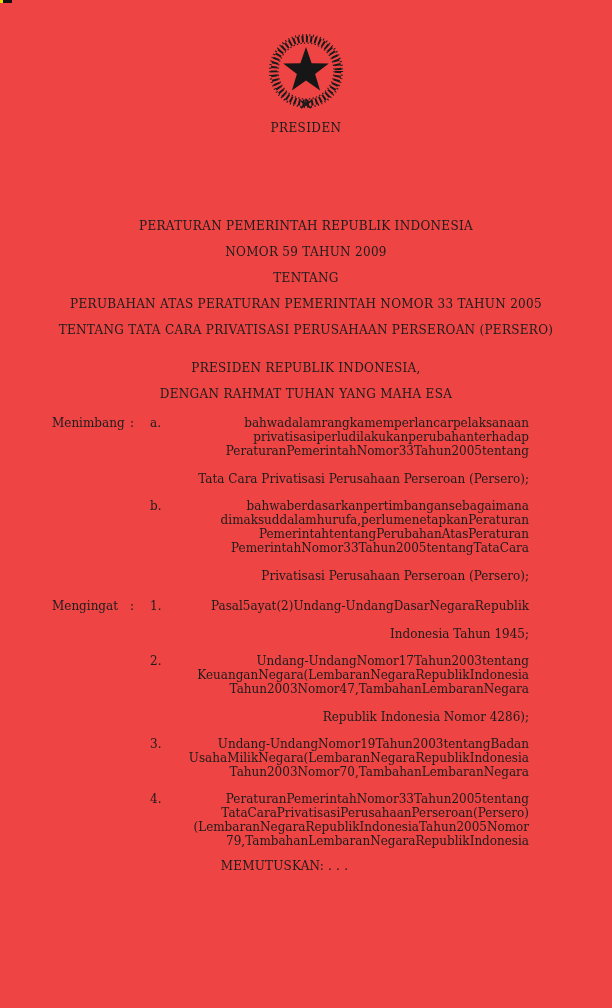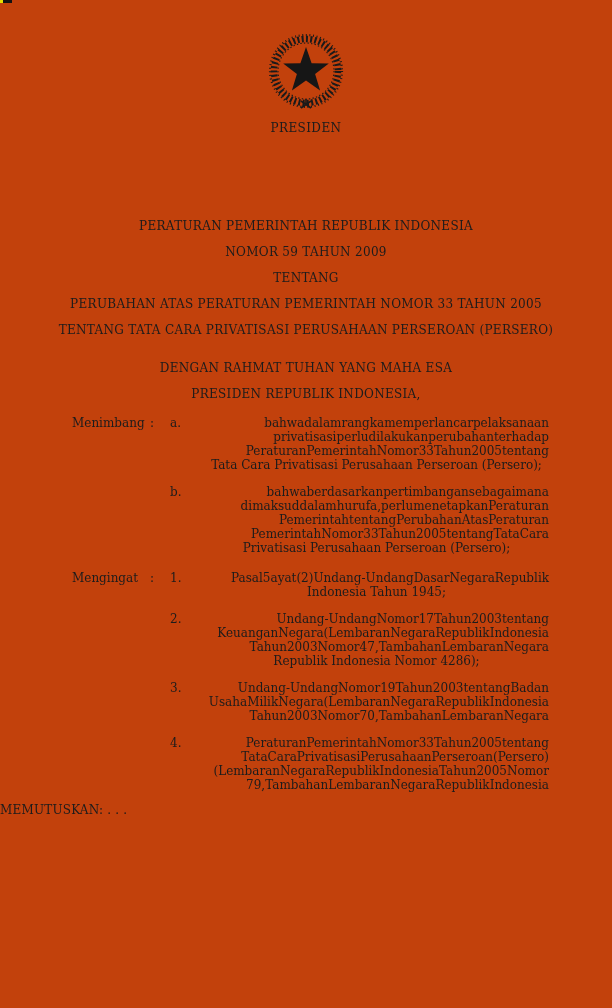--- a/index.html
+++ b/index.html
@@ -1,54 +1,54 @@
 <!DOCTYPE html>
 <html><head>
 <meta charset="utf-8">
 <style>
   html,body { margin:0; padding:0; background:#ffffff; }
   .page {
     position:relative;
     width:612px; height:1008px;
-    background:#c2410c;
+    background:#ef4444;
     color:#1c1c1c;
     font-family:"DejaVu Serif", serif;
     overflow:hidden;
   }
   
   .corner-artifact { position:absolute; top:0; left:0; height:3px; display:flex; }
   .corner-artifact .y { width:3px; height:3px; background:#e8e000; }
   .corner-artifact .b { width:9px; height:3px; background:#121212; }
 
   
   .seal-wrap { padding-top:33px; display:flex; justify-content:center; }
   .agency { text-align:center; margin-top:8px; font-size:12px; line-height:14px; letter-spacing:0.4px; }
 
   
   .title-block { margin-top:78px; }
   .title-line { text-align:center; white-space:nowrap; font-size:12px; line-height:26px; letter-spacing:0.3px; }
   .preamble-block { margin-top:12px; }
 
   
   .clauses { margin-top:9px; }
-  .clause { display:flex; align-items:flex-start; padding-left:72px; }
+  .clause { display:flex; align-items:flex-start; padding-left:52px; }
   .clause + .clause { margin-top:16px; }
   .clause-label { width:78px; font-size:12px; line-height:14px; flex:0 0 auto; }
   .clause-colon { width:20px; font-size:12px; line-height:14px; flex:0 0 auto; }
   .clause-items { width:379px; flex:0 0 auto; }
   .item { display:flex; align-items:flex-start; }
   .item + .item { margin-top:13px; }
   .marker { width:34px; flex:0 0 auto; font-size:12px; line-height:14px; }
   .lines { width:345px; flex:0 0 auto; }
   .line { font-size:12px; line-height:14px; height:14px; }
   .line.just { display:flex; justify-content:flex-end; }
-  .line.last { text-align:center; white-space:nowrap; }
-
-  
-  .decision { margin-top:11px; text-align:left; padding-right:43px; font-size:12px; line-height:14px; letter-spacing:0.2px; }
+  .line.last { text-align:right; white-space:nowrap;margin-top:14px; }
+
+  
+  .decision { margin-top:11px; text-align:center; padding-right:43px; font-size:12px; line-height:14px; letter-spacing:0.2px; }
 </style>
 </head>
 <body>
 
 <div class="page">
 
   <div class="corner-artifact">
     <span class="y"></span>
     <span class="b"></span>
   </div>
@@ -72,22 +72,22 @@
 
   <div class="title-block">
     <div class="title-line">PERATURAN PEMERINTAH REPUBLIK INDONESIA</div>
     <div class="title-line">NOMOR 59 TAHUN 2009</div>
     <div class="title-line">TENTANG</div>
     <div class="title-line">PERUBAHAN ATAS PERATURAN PEMERINTAH NOMOR 33 TAHUN 2005</div>
     <div class="title-line">TENTANG TATA CARA PRIVATISASI PERUSAHAAN PERSEROAN (PERSERO)</div>
   </div>
 
   <div class="preamble-block">
+    <div class="title-line">PRESIDEN REPUBLIK INDONESIA,</div>
     <div class="title-line">DENGAN RAHMAT TUHAN YANG MAHA ESA</div>
-    <div class="title-line">PRESIDEN REPUBLIK INDONESIA,</div>
   </div>
 
   <div class="clauses">
 
     <div class="clause">
       <div class="clause-label">Menimbang</div>
       <div class="clause-colon">:</div>
       <div class="clause-items">
           <div class="item">
             <div class="marker">a.</div>

